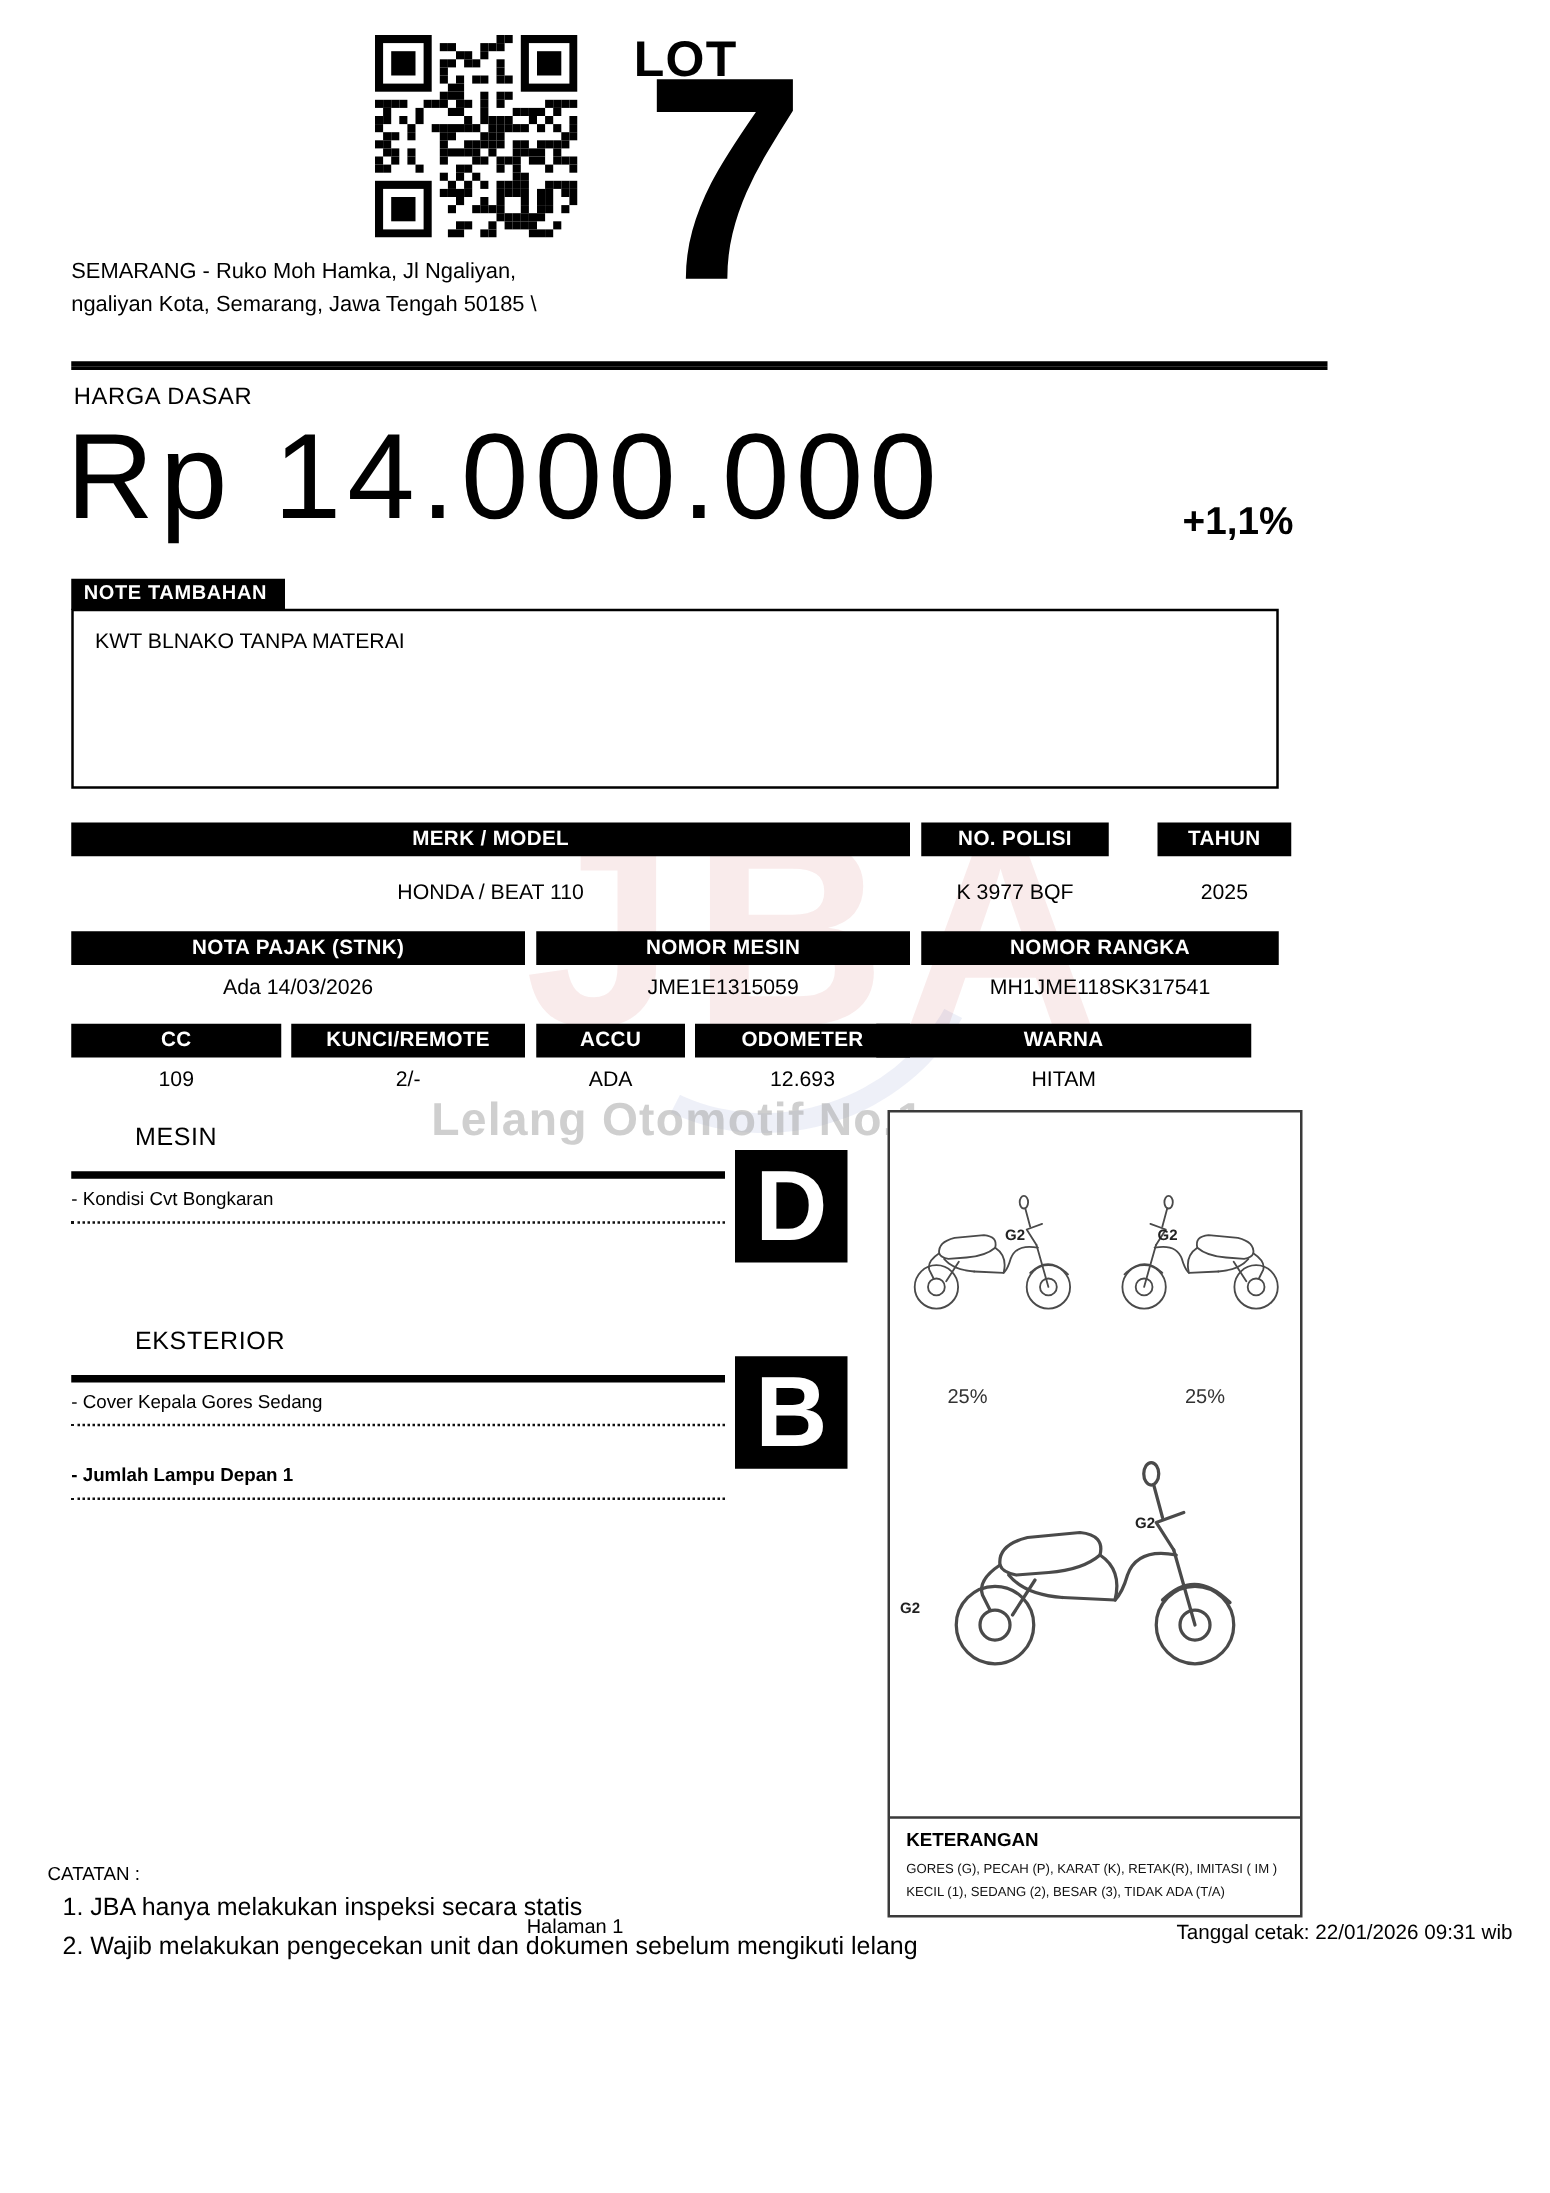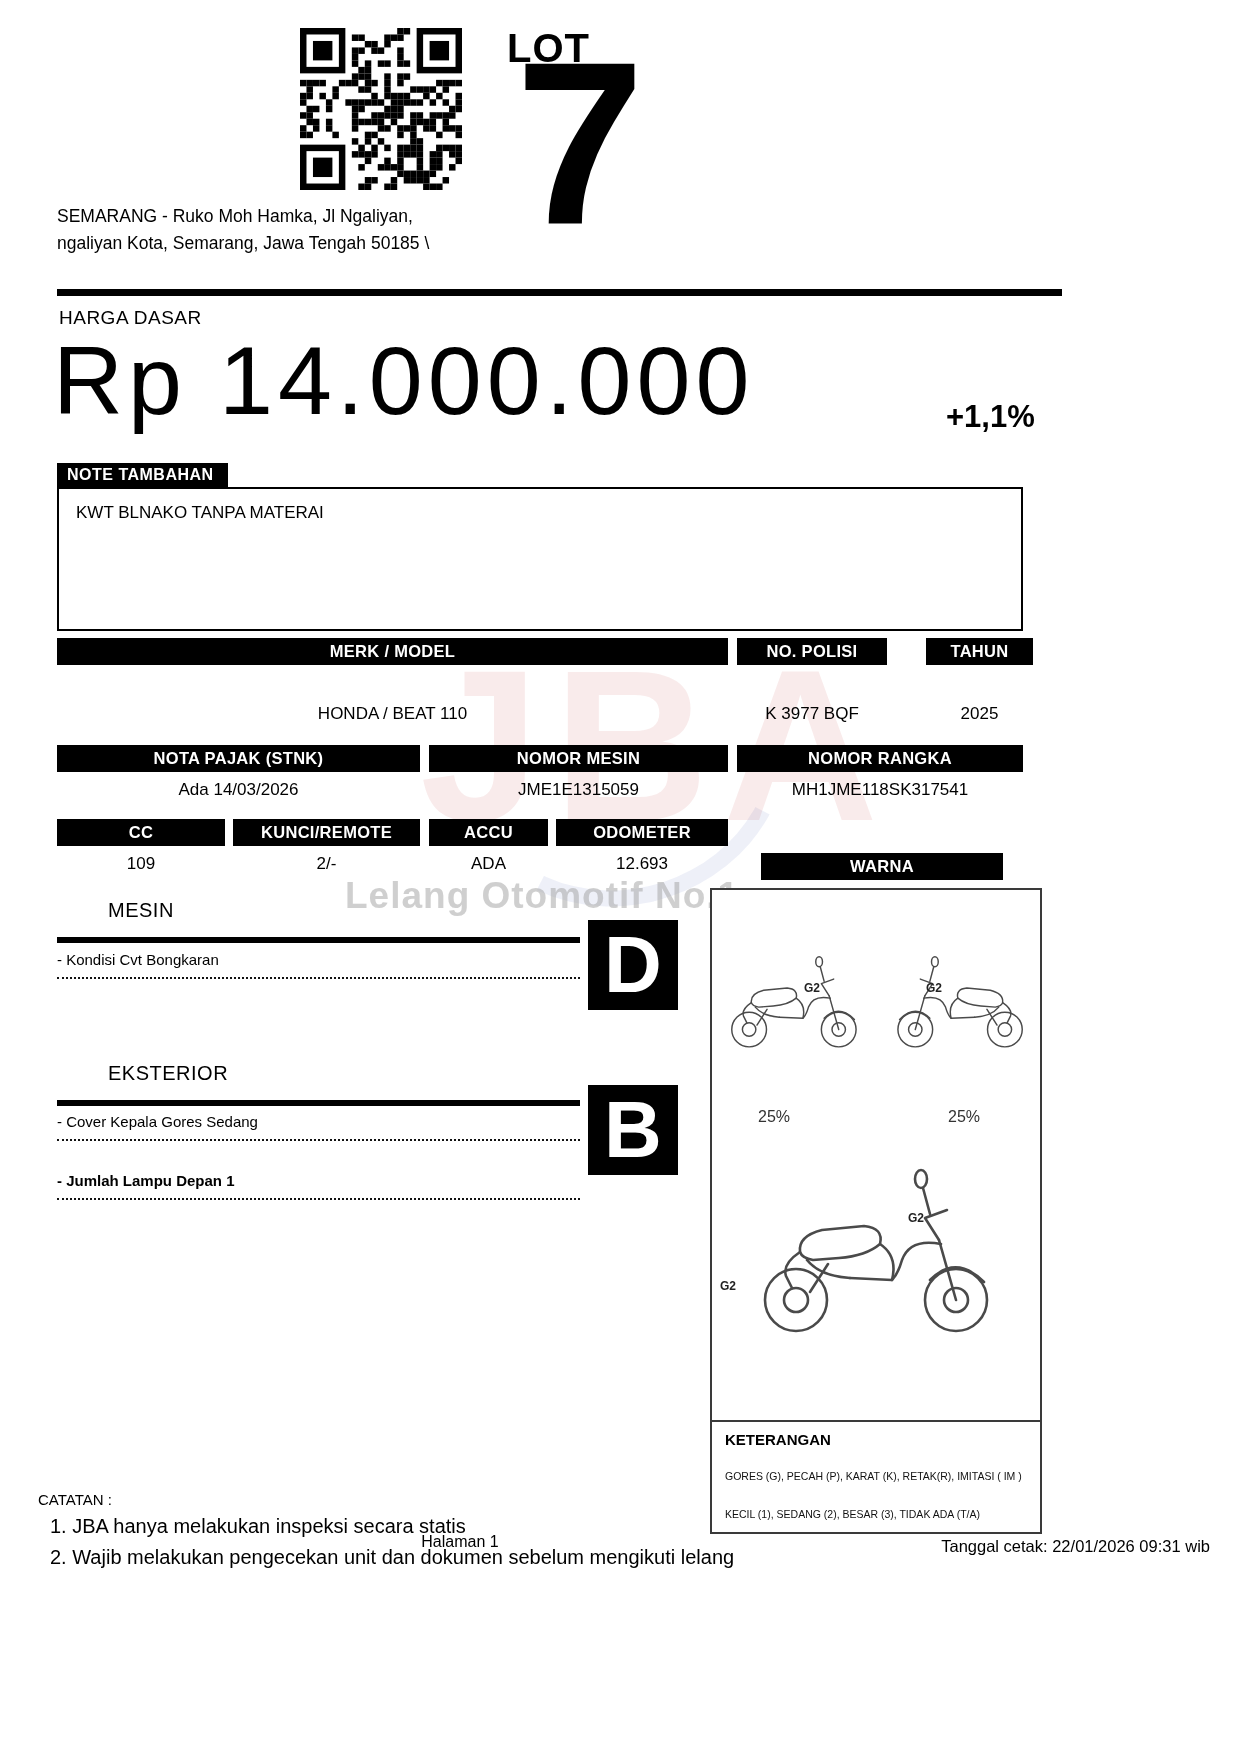--- a/index.html
+++ b/index.html
@@ -36,22 +36,22 @@
   .col-a1 { left: 57px;  width: 671px; }
   .col-a2 { left: 737px; width: 150px; }
   .col-a3 { left: 896px; width: 107px; margin-left: 30px; }
   .col-b1 { left: 57px;  width: 363px; }
   .col-b2 { left: 429px; width: 299px; }
   .col-b3 { left: 737px; width: 286px; }
   .col-c1 { left: 57px;  width: 168px; }
   .col-c2 { left: 233px; width: 187px; }
   .col-c3 { left: 429px; width: 119px; }
   .col-c4 { left: 556px; width: 172px; }
-  .col-c5 { left: 761px; width: 242px; margin-top: 34px; }
-  .row1h { top: 638px; } .row1v { top: 700px; }
+  .col-c5 { left: 701px; width: 300px; }
+  .row1h { top: 658px; } .row1v { top: 700px; }
   .row2h { top: 745px; } .row2v { top: 776px; }
   .row3h { top: 819px; } .row3v { top: 850px; }
 
   
   .sec-title { font-size: 20px; font-weight: 400; letter-spacing: 0.5px; margin-left: 44px; }
   .sec-rule { height: 6px; background: #000; left: 57px; width: 523px; }
   .sec-item { left: 57px; width: 523px; font-size: 15px; padding-bottom: 9px; border-bottom: 2px dotted #111; }
   .grade { left: 588px; width: 90px; height: 90px; background: #000; color: #fff; display: flex; align-items: center; justify-content: center; font-size: 80px; font-weight: bold; }
   .mesin-title { left: 64px; top: 899px; }
   .mesin-rule  { top: 937px; }
@@ -64,21 +64,21 @@
   .eks-i2    { top: 1172px; font-weight: bold; }
   .eks-grade { top: 1085px; }
 
   
   .panel { left: 710px; top: 888px; width: 332px; height: 646px; border: 2px solid #3a3a3a; background: #fff; }
   .diagram-svg { position: absolute; left: 0; top: 0; }
   .pct { font-size: 16px; fill: #333; text-anchor: middle; font-family: "Liberation Sans", sans-serif; }
   .g2  { font-size: 12px; font-weight: bold; fill: #222; font-family: "Liberation Sans", sans-serif; }
   .legend { left: 0; right: 0; bottom: 0; border-top: 2px solid #3a3a3a; padding: 9px 13px; background: #fff; }
   .legend-title { font-size: 15px; font-weight: bold; margin-bottom: 5px; }
-  .legend-line { font-size: 10.5px; line-height: 1.75; color: #111; margin-top: 19px; }
+  .legend-line { font-size: 10.5px; line-height: 1.75; color: #111; }
 
   
   .catatan-label { left: 38px; top: 1491px; font-size: 15px; }
   .catatan-items { left: 50px; top: 1511px; font-size: 20px; line-height: 1.55; }
   .page-num { left: 380px; top: 1533px; width: 160px; text-align: center; font-size: 16px; }
   .printed { right: 30px; top: 1537px; font-size: 16.5px; text-align: center; }
 </style>
 </head>
 <body>
 

